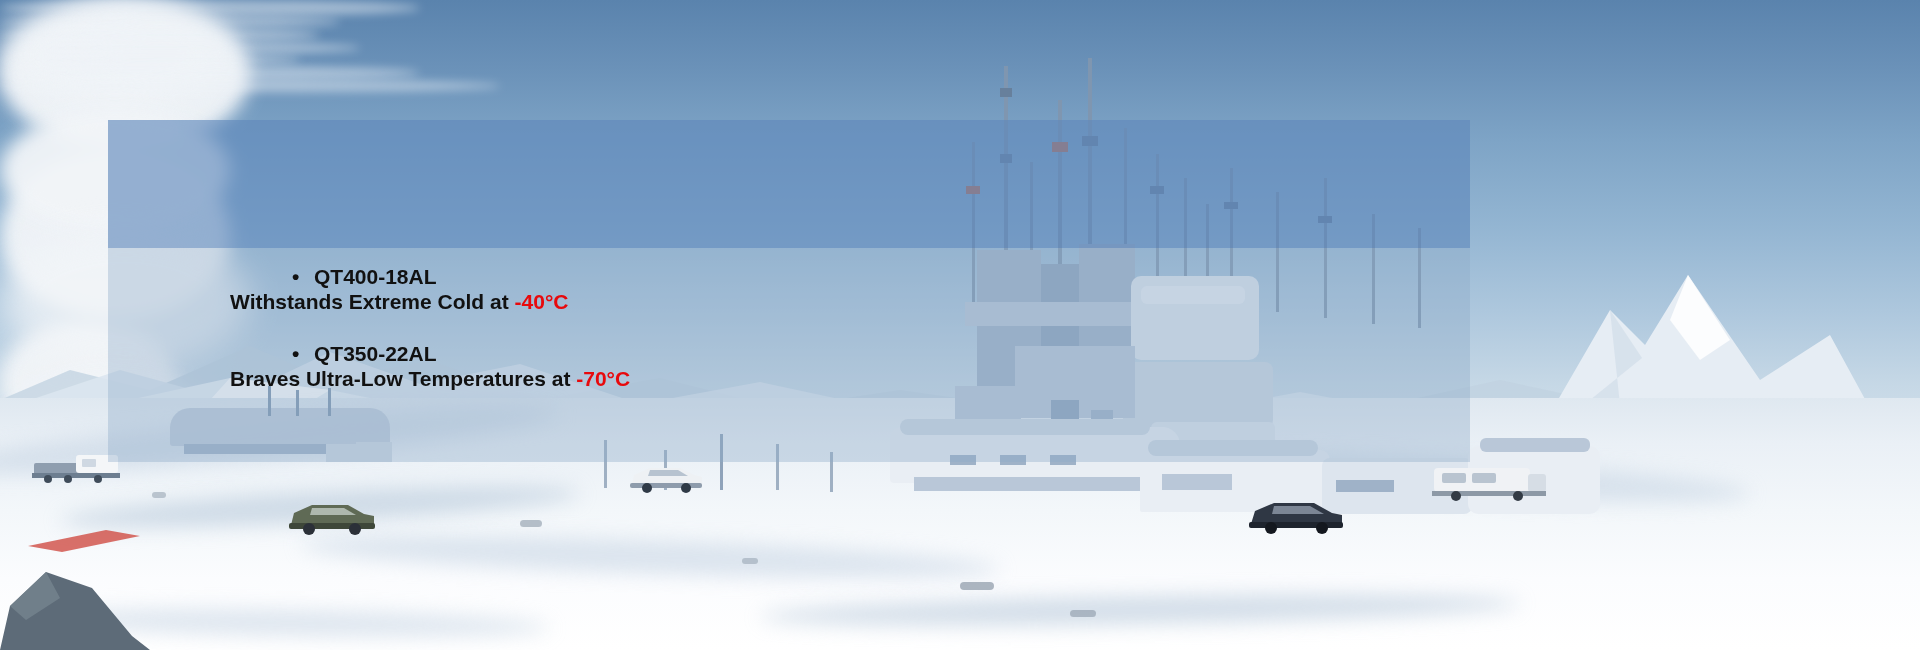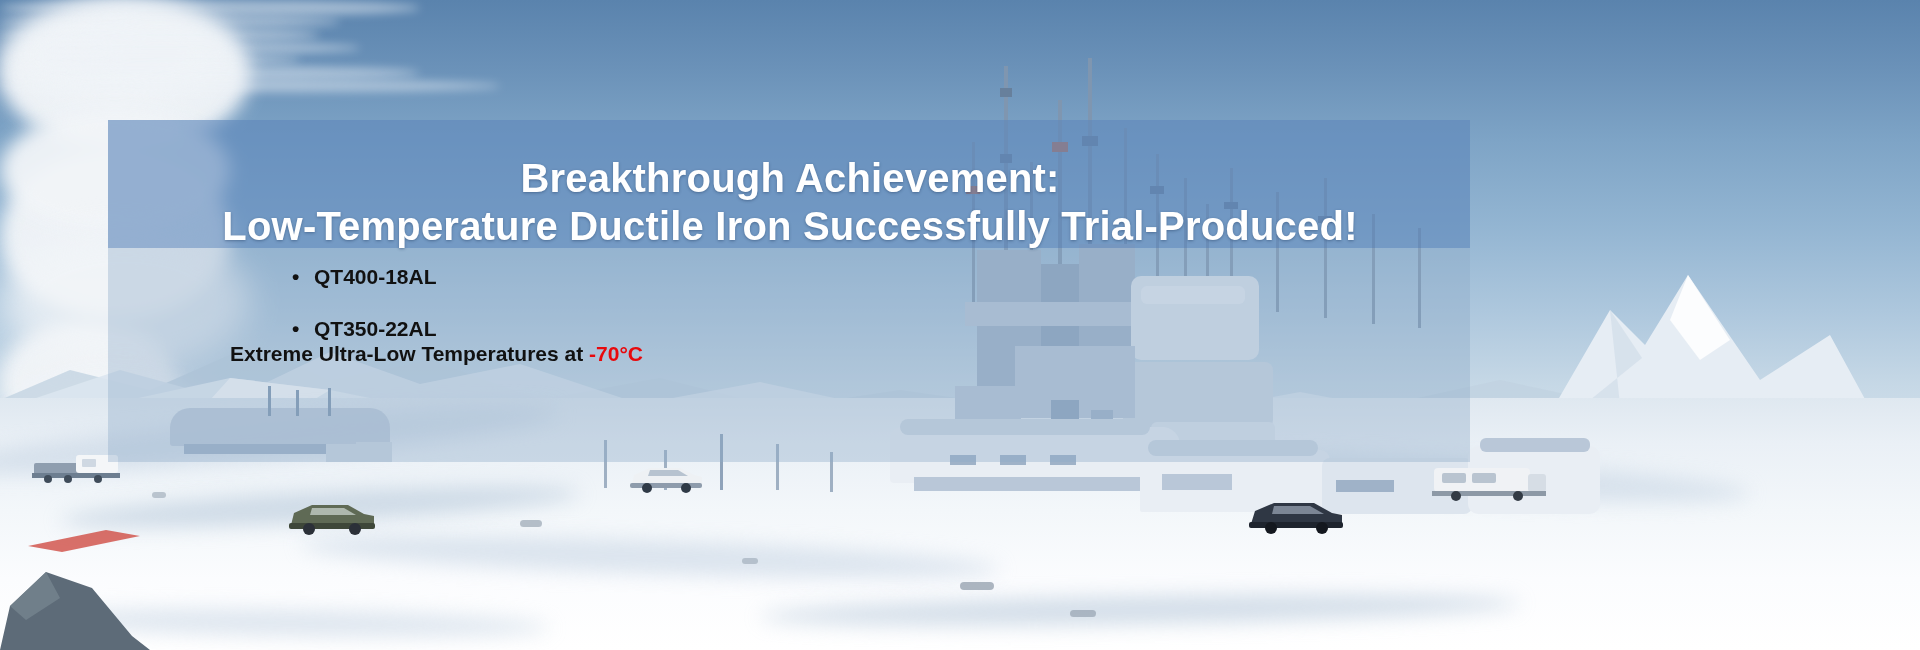--- a/index.html
+++ b/index.html
@@ -361,40 +361,39 @@
     <div style="position:absolute;left:742px;top:88px;width:16px;height:6px;background:#9aa7b4;border-radius:4px;opacity:.6"></div>
     <div style="position:absolute;left:960px;top:112px;width:34px;height:8px;background:#8b98a6;border-radius:4px;opacity:.7"></div>
     <div style="position:absolute;left:1070px;top:140px;width:26px;height:7px;background:#8b98a6;border-radius:4px;opacity:.6"></div>
     <div style="position:absolute;left:152px;top:22px;width:14px;height:6px;background:#9aa7b4;border-radius:4px;opacity:.6"></div>
   </div>
 
   <div id="overlay">
     <div id="overlay-body"></div>
     <div id="headline-band"></div>
 
-    <div id="headline">
-      <span class="ln ln1">Breakthrough Achievement:</span>
-      <span class="ln ln2">Low-Temperature Ductile Iron Successfully Trial-Produced!</span>
-    </div>
 
     <div id="bullets">
 
       <div class="bullet-block">
         <div class="bullet-row">
           <span class="bullet-dot">•</span>
           <span class="bullet-grade">QT400-18AL</span>
+        </div>
+        <div class="bullet-desc">
+          <span>Withstands Extreme Cold at </span><span class="temp">-40°C</span>
         </div>
       </div>
 
       <div class="bullet-block">
         <div class="bullet-row">
           <span class="bullet-dot">•</span>
           <span class="bullet-grade">QT350-22AL</span>
         </div>
         <div class="bullet-desc">
-          <span>Extreme Ultra-Low Temperatures at </span><span class="temp">-70°C</span>
+          <span>Braves Ultra-Low Temperatures at </span><span class="temp">-70°C</span>
         </div>
       </div>
 
     </div>
   </div>
 
 </div>
 
 </body></html>

